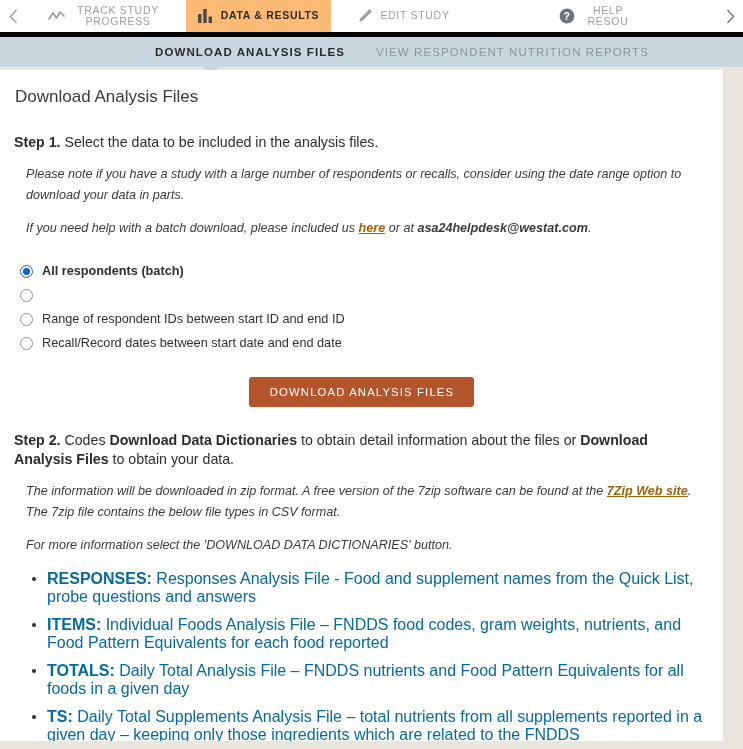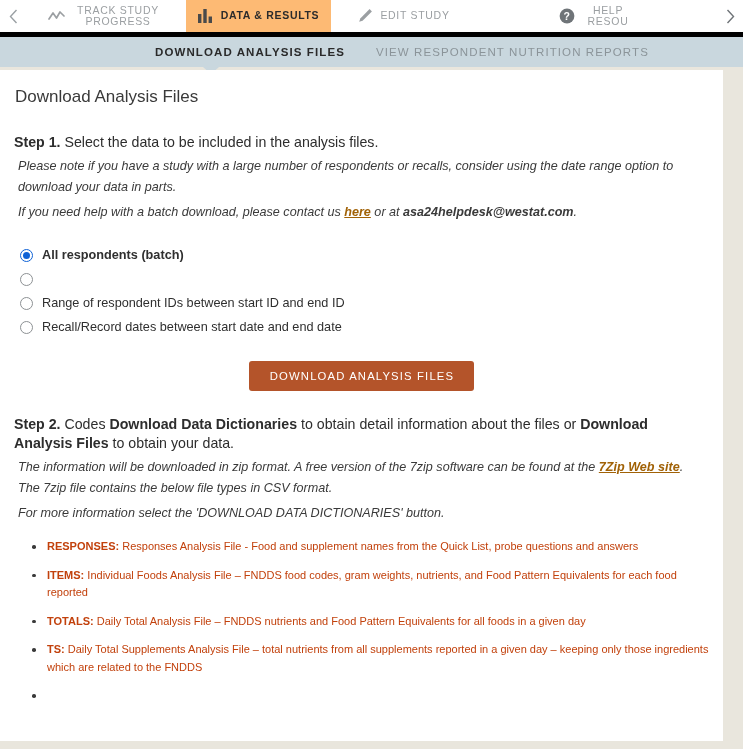--- a/index.html
+++ b/index.html
@@ -127,21 +127,21 @@
     line-height: 19px;
     margin: 2px 0 3px 0;
   }
   .step-line b { font-weight: bold; }
 
   .note {
     font-size: 12.6px;
     font-style: italic;
     color: #3a3a3a;
     line-height: 21px;
-    margin: 4px;
+    margin: 12px;
   }
   .note a, .inline-link {
     color: #a16207;
     text-decoration: underline;
     font-weight: bold;
     font-style: italic;
   }
   .note b { font-weight: bold; }
 
   
@@ -195,23 +195,23 @@
   .btn-analysis { margin-top: 22px; }
 
   
   .file-list {
     margin: 14px 0 0 0;
     padding: 0 0 0 18px;
     list-style: none;
   }
   .file-list li {
     position: relative;
-    font-size: 11px;
+    font-size: 16px;
     line-height: 17.5px;
-    color: #c2410c;
+    color: #0369a1;
     margin-bottom: 11px;
     padding-left: 15px;
   }
   .file-list li::before {
     content: "";
     position: absolute;
     left: 0; top: 7px;
     width: 3.5px; height: 3.5px;
     border-radius: 50%;
     background: #3a3a3a;
@@ -284,21 +284,21 @@
 </div>
 
 <div class="card">
 
   <h1 class="page-title">Download Analysis Files</h1>
 
   <p class="step-line">
     <b>Step 1.</b><span> Select the data to be included in the analysis files.</span>
   </p>
   <p class="note">Please note if you have a study with a large number of respondents or recalls, consider using the date range option to download your data in parts.</p>
-  <p class="note"><span>If you need help with a batch download, please contact us </span><a class="inline-link" href="#">here</a><span> or at </span><b>asa24helpdesk@westat.com</b><span>.</span></p>
+  <p class="note"><span>If you need help with a batch download, please included us </span><a class="inline-link" href="#">here</a><span> or at </span><b>asa24helpdesk@westat.com</b><span>.</span></p>
 
   <div class="radio-group">
     <label class="radio-row selected">
       <span class="radio checked"></span>
       <span class="radio-label">All respondents (batch)</span>
     </label>
     <label class="radio-row">
       <span class="radio"></span>
     </label>
     <label class="radio-row">

